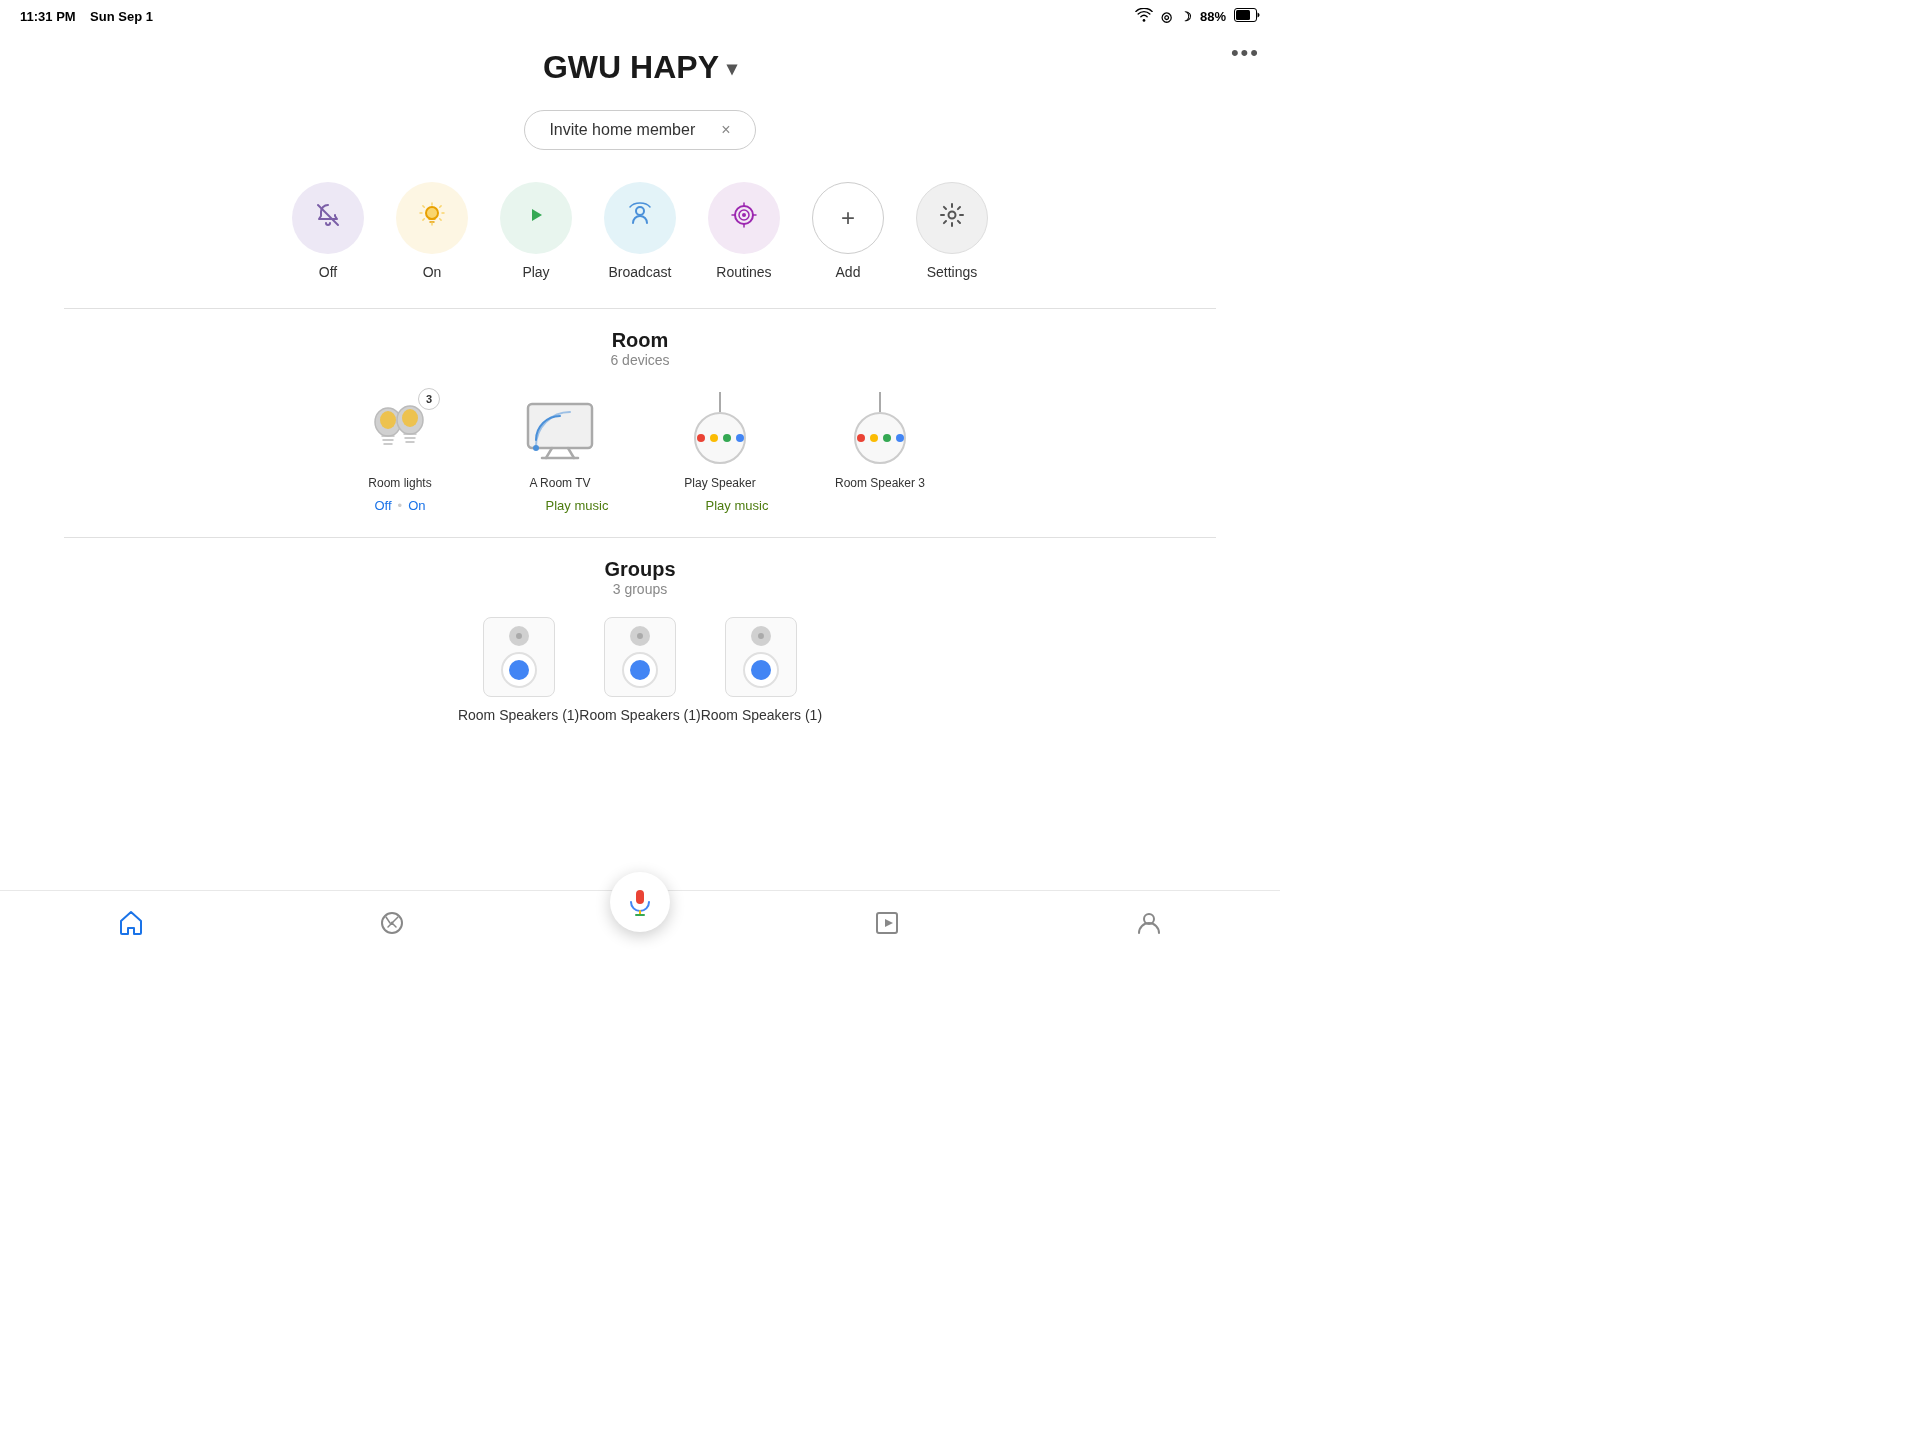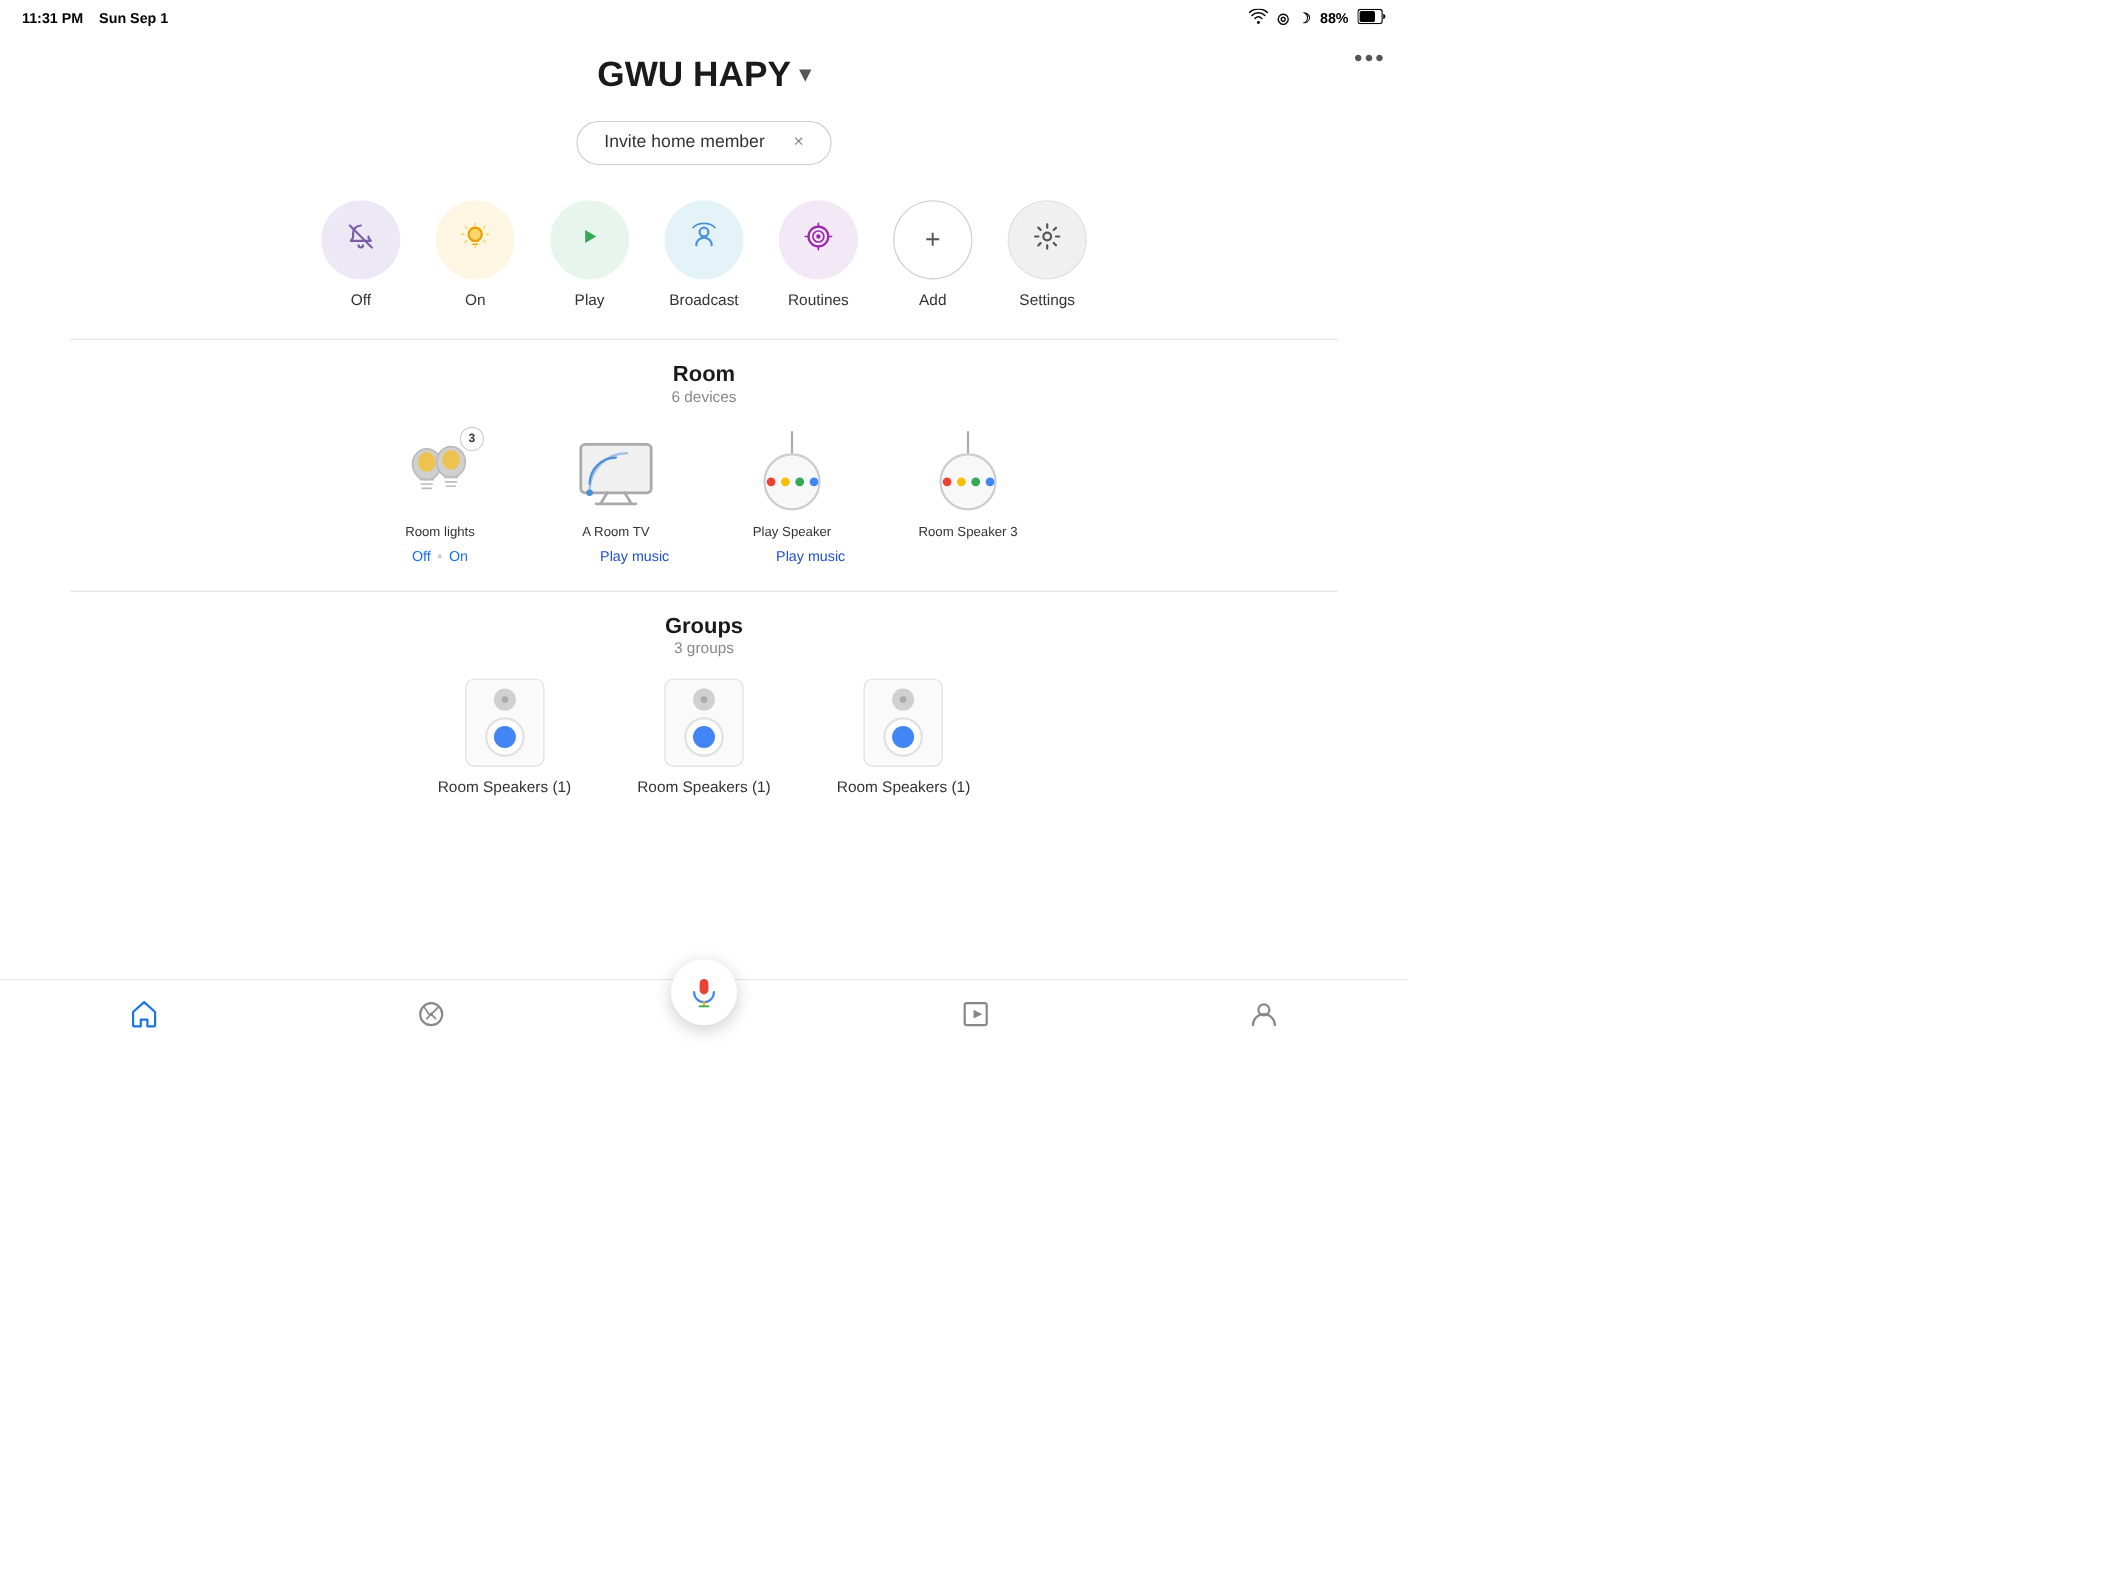--- a/index.html
+++ b/index.html
@@ -185,21 +185,21 @@
       font-weight: 600;
       color: #333;
     }
     .device-name {
       font-size: 12px;
       color: #333;
       text-align: center;
     }
     .device-action {
       font-size: 13px;
-      color: #1d4ed8;
+      color: #4d7c0f;
       padding-left: 34px;
     }
     .device-status {
       font-size: 13px;
       color: #888;
       display: flex;
       align-items: center;
       gap: 6px;
     }
     .device-status .off { color: #1a73e8; cursor: pointer; }
@@ -232,21 +232,20 @@
       gap: 5px;
     }
     .dot-red { width: 8px; height: 8px; border-radius: 50%; background: #ea4335; }
     .dot-yellow { width: 8px; height: 8px; border-radius: 50%; background: #fbbc04; }
     .dot-green { width: 8px; height: 8px; border-radius: 50%; background: #34a853; }
     .dot-blue { width: 8px; height: 8px; border-radius: 50%; background: #4285f4; }
 
     
     .groups-grid {
       display: flex;
-      gap: 60px;
       justify-content: center;
       margin-top: 12px;
     }
     .group-card {
       display: flex;
       flex-direction: column;
       align-items: center;
       gap: 10px;
       cursor: pointer;
     }

